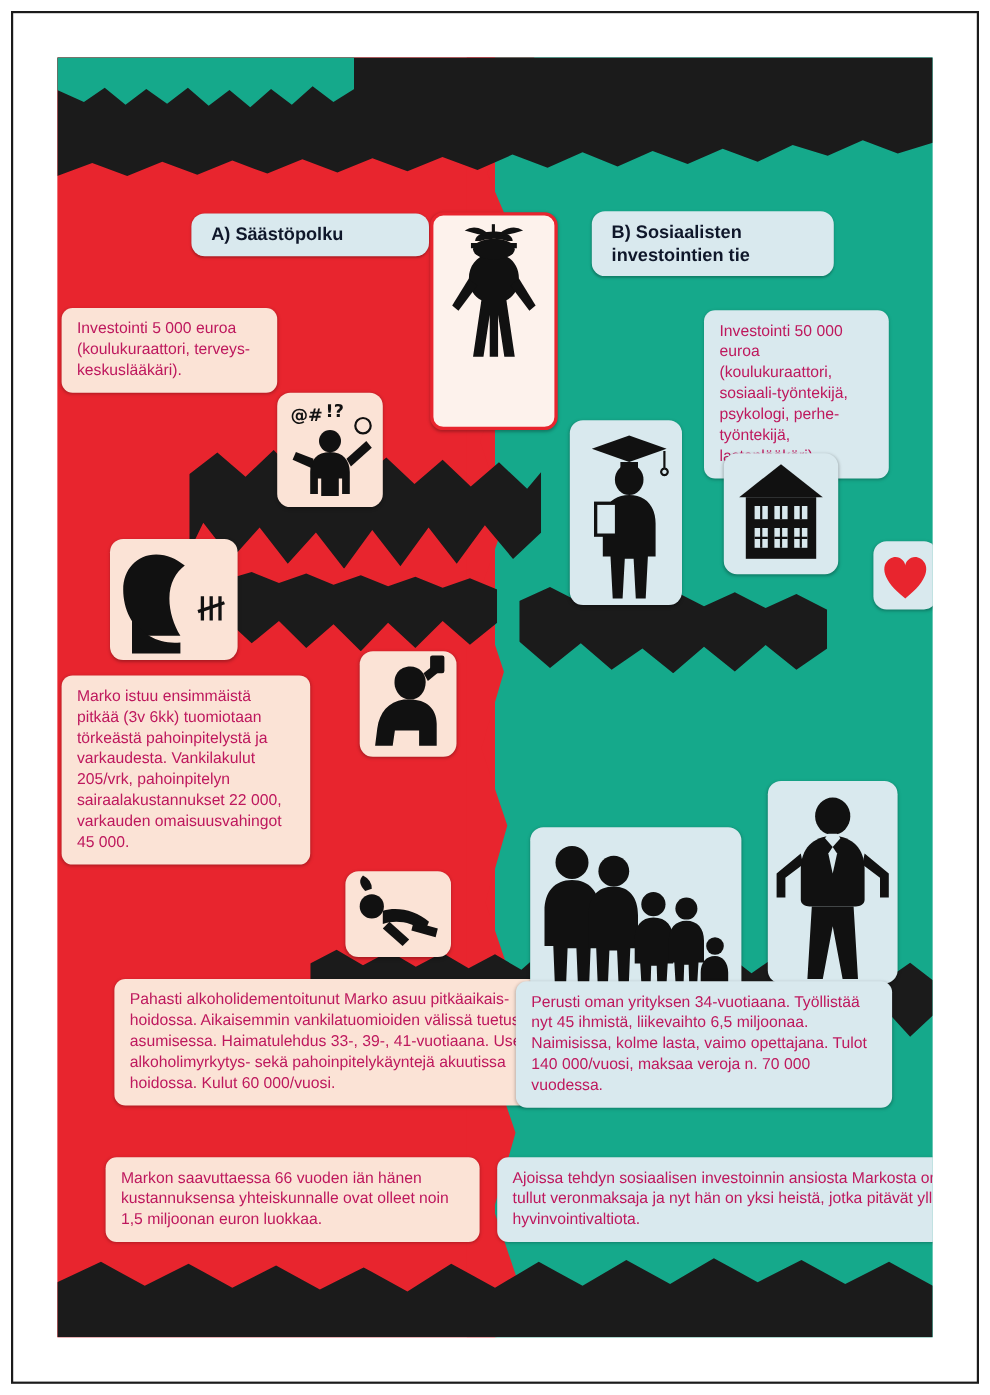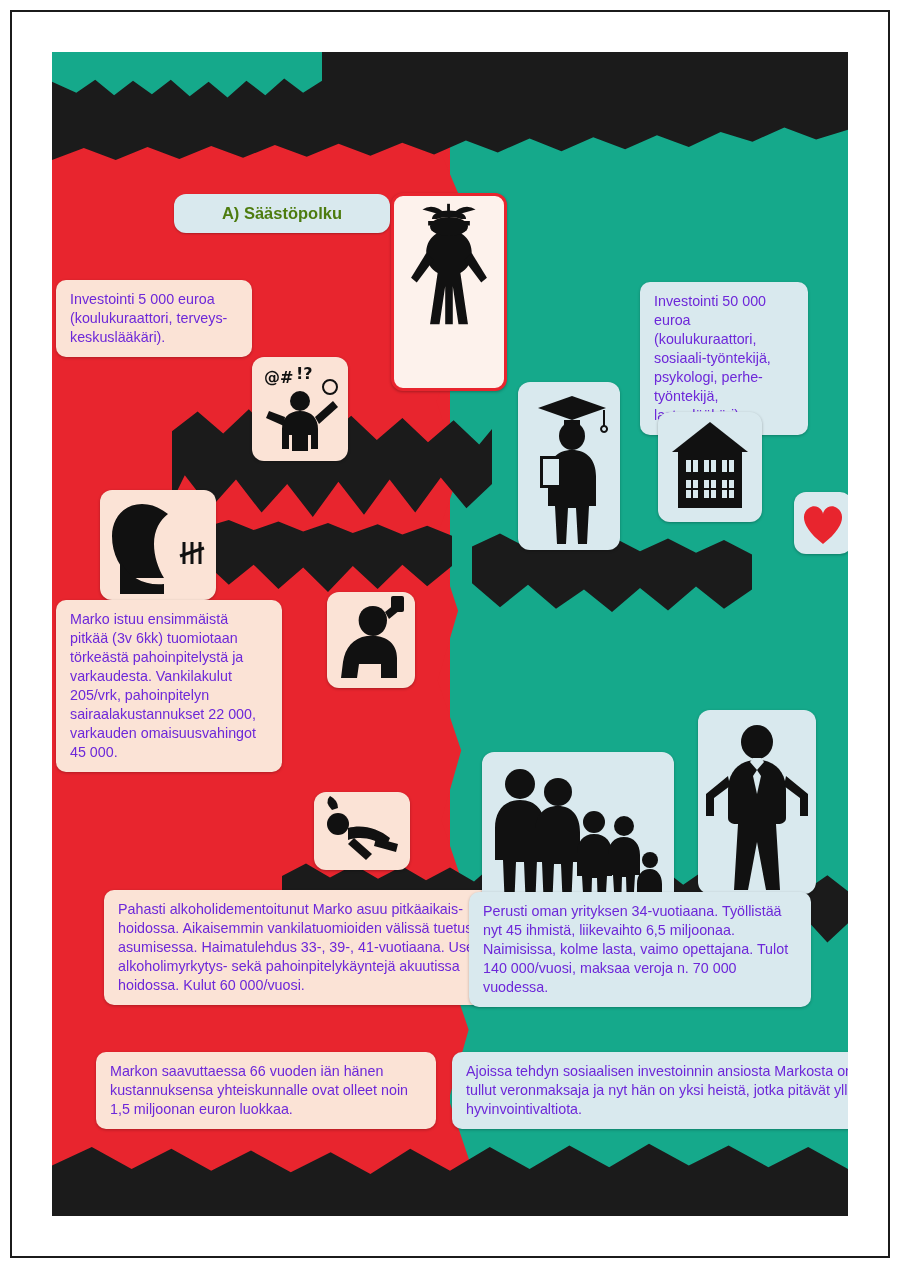--- a/index.html
+++ b/index.html
@@ -125,32 +125,31 @@
       66% 72%, 34% 78%, 72% 84%, 40% 90%, 78% 96%, 44% 100%, 0 100%, 0 0);
   }
   
   .label-card {
     position: absolute;
     background: #d9e9ee;
     border-radius: 12px;
     padding: 9px 18px;
     font-weight: bold;
     font-size: 16.5px;
-    color: #4d7c0f;
+    color: #0f172a;
     line-height: 1.25;
-    text-align: center;
     box-shadow: 0 1px 2px rgba(0,0,0,0.25);
   }
   .text-card {
     position: absolute;
     border-radius: 10px;
     padding: 10px 14px;
     font-size: 14.3px;
     line-height: 1.33;
-    color: #6d28d9;
+    color: #be185d;
     box-shadow: 0 1px 3px rgba(0,0,0,0.25);
     box-sizing: border-box;
   }
   .card-peach { background: #fbe3d6; }
   .card-blue  { background: #d9e9ee; }
 
   .icon-card {
     position: absolute;
     background: #fbe3d6;
     border-radius: 12px;
@@ -237,38 +236,40 @@
       <svg viewBox="0 0 88 96" xmlns="http://www.w3.org/2000/svg">
         <g fill="#111">
           <path d="M46 14 c-10 0 -16 8 -14 18 2 8 8 12 14 12 8 0 14 -7 14 -16 0 -8 -6 -14 -14 -14 z"></path>
           <path d="M40 44 c-14 2 -22 12 -24 26 l-2 16 16 0 2 -14 22 0 0 14 16 0 0 -20 c0 -14 -10 -22 -24 -22 z"></path>
           <path d="M58 20 l10 -8 5 6 -11 9 z"></path>
           <rect x="64" y="4" width="13" height="16" rx="2"></rect>
         </g>
       </svg>
     </div>
 
-    <div class="text-card card-peach" style="left:4px; top:548px; width:226px;">Marko istuu ensimmäistä pitkää (3v 6kk) tuomiotaan törkeästä pahoinpitelystä ja varkaudesta. Vankilakulut 205/vrk, pahoinpitelyn sairaalakustannukset 22 000, varkauden omaisuusvahingot 45 000.</div>
+    <div class="text-card card-peach" style="left:4px; top:562px; width:226px;">Marko istuu ensimmäistä pitkää (3v 6kk) tuomiotaan törkeästä pahoinpitelystä ja varkaudesta. Vankilakulut 205/vrk, pahoinpitelyn sairaalakustannukset 22 000, varkauden omaisuusvahingot 45 000.</div>
 
     <div class="icon-card" style="left:262px; top:740px; width:96px; height:78px;">
       <svg viewBox="0 0 96 78" xmlns="http://www.w3.org/2000/svg">
         <g fill="#111">
           <circle cx="24" cy="32" r="11"></circle>
           <path d="M34 36 c14 -4 30 0 42 10 l-4 9 c-12 -9 -26 -11 -38 -7 z"></path>
           <path d="M40 46 l18 16 -6 6 -18 -16 z"></path>
           <path d="M62 46 l22 6 -2 8 -22 -6 z"></path>
           <path d="M18 18 q-8 -8 -2 -14 q8 4 8 12 z"></path>
         </g>
       </svg>
     </div>
 
     <div class="text-card card-peach" style="left:4px; top:838px; width:400px;margin-left:48px;">Pahasti alkoholidementoitunut Marko asuu pitkäaikais-hoidossa. Aikaisemmin vankilatuomioiden välissä tuetussa asumisessa. Haimatulehdus 33-, 39-, 41-vuotiaana. Useita alkoholimyrkytys- sekä pahoinpitelykäyntejä akuutissa hoidossa. Kulut 60 000/vuosi.</div>
 
     <div class="text-card card-peach" style="left:44px; top:1000px; width:340px;">Markon saavuttaessa 66 vuoden iän hänen kustannuksensa yhteiskunnalle ovat olleet noin 1,5 miljoonan euron luokkaa.</div>
 
+    <div class="label-card" style="left:486px; top:140px; width:184px;white-space:pre-line;">B) Sosiaalisten
+investointien tie</div>
 
     <div class="text-card card-blue" style="left:588px; top:230px; width:168px;">Investointi 50 000 euroa (koulukuraattori, sosiaali-työntekijä, psykologi, perhe-työntekijä, lastenlääkäri).</div>
 
     <div class="icon-card blue" style="left:466px; top:330px; width:102px; height:168px;">
       <svg viewBox="0 0 102 168" xmlns="http://www.w3.org/2000/svg">
         <g fill="#111">
           <path d="M20 26 l34 -12 34 12 -34 12 z"></path>
           <path d="M46 38 l0 10 c0 4 16 4 16 0 l0 -10 z"></path>
           <path d="M86 28 l0 16 m0 0 a3 3 0 1 0 0.1 0" stroke="#111" stroke-width="2" fill="none"></path>
           <ellipse cx="54" cy="54" rx="13" ry="14"></ellipse>

